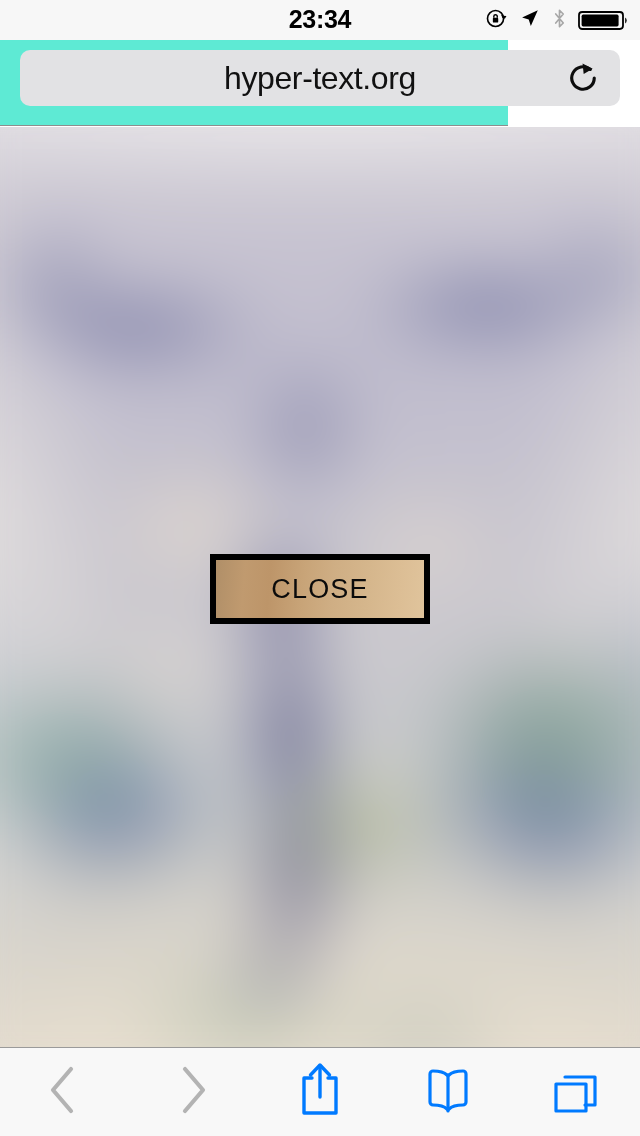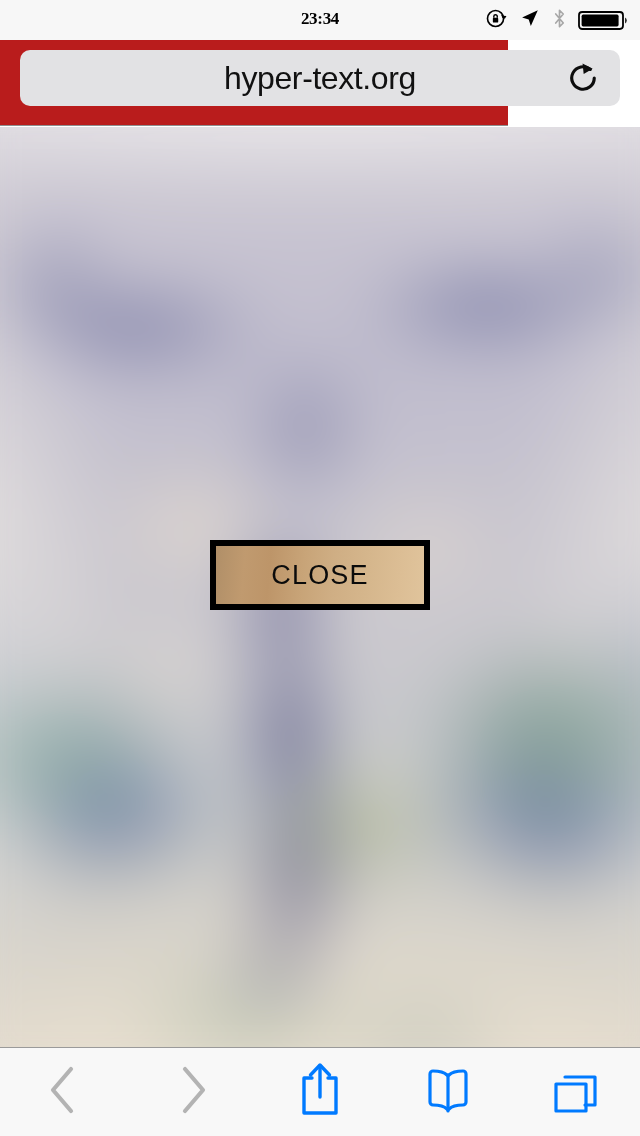--- a/index.html
+++ b/index.html
@@ -39,35 +39,35 @@
     font-weight:400; line-height:1;
     position:relative; top:-1px;
   }
   .wifi { width:28px; height:21px; position:relative; top:1px; }
 
   .sb-center {
     position:absolute; left:0; width:640px; top:0; height:40px;
     display:flex; align-items:center; justify-content:center;
   }
   .clock {
-    font-size:17px; font-weight:bold; letter-spacing:-0.3px;
-    position:relative; top:-1px;font-family:Liberation Serif, serif;
+    font-size:25px; font-weight:bold; letter-spacing:-0.3px;
+    position:relative; top:-1px;
   }
 
   .sb-right {
     position:absolute; right:10px; top:0; height:40px;
     display:flex; align-items:center; gap:11px;
   }
   .battery-wrap { display:flex; align-items:center; }
 
   
   #browser-top {
     position:absolute; top:40px; left:0;
     width:508px; height:86px;
-    background:#b91c1c;
+    background:#5eead4;
     border-bottom:1px solid #8e8e8e;
     padding-left:47px;
   }
   #url-field {
     position:absolute; left:20px; top:10px;
     width:600px; height:56px;
     background:#e2e2e4;
     border-radius:10px;
     display:flex; align-items:center; justify-content:center;
   }
@@ -135,21 +135,21 @@
         #c9c6cf 44%,
         #cbc9ce 56%,
         #c2c6c9 70%,
         #cdcbc6 84%,
         #e6ddd0 100%);
   }
 
   
   #close-button {
     position:absolute;
-    left:210px; top:540px;
+    left:210px; top:554px;
     width:220px; height:70px;
     border:6px solid #000;
     background:linear-gradient(95deg,
       #b08f68 0%,
       #c09a6f 14%,
       #bd9569 26%,
       #c8a478 42%,
       #cfae84 56%,
       #d5b68c 72%,
       #dcbe95 88%,

